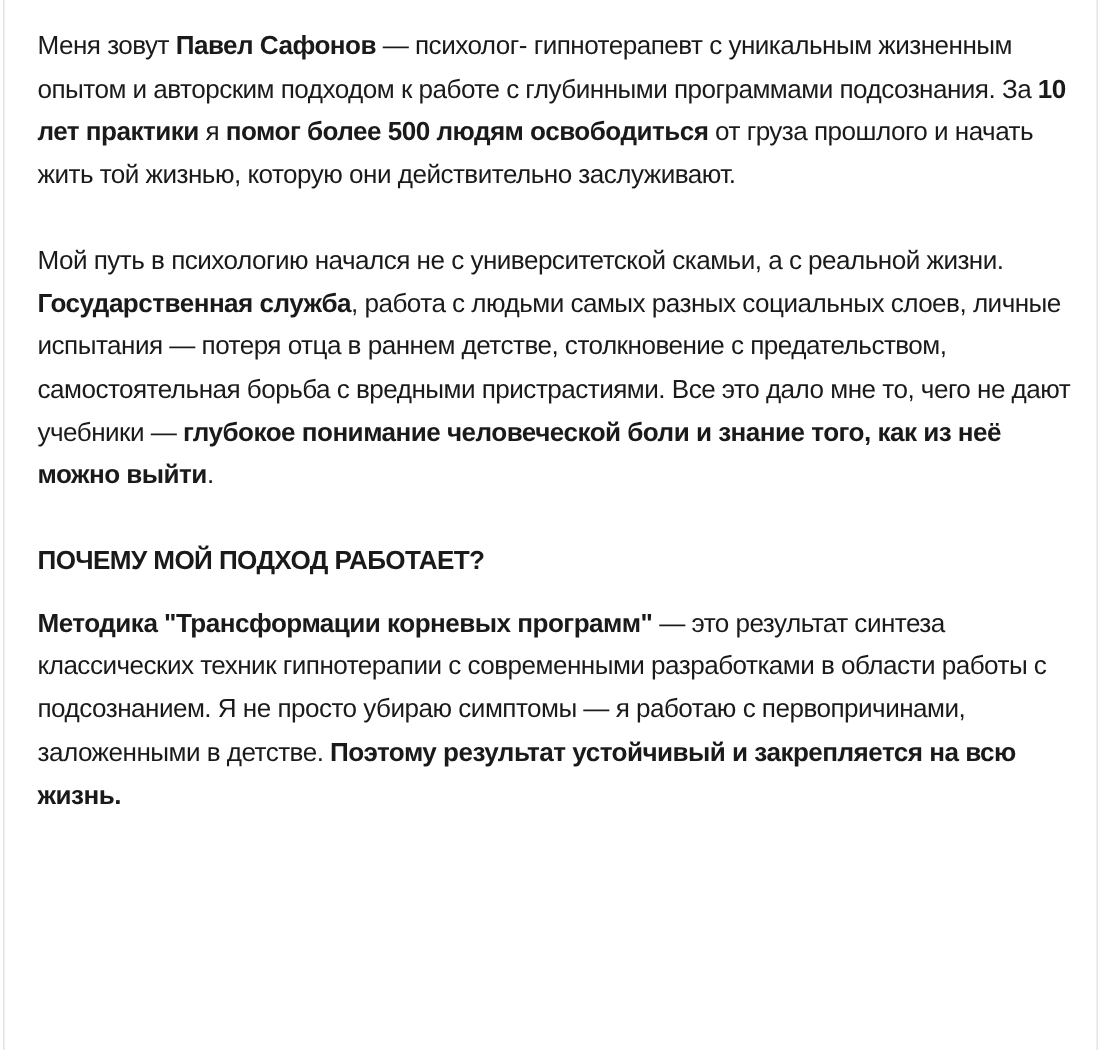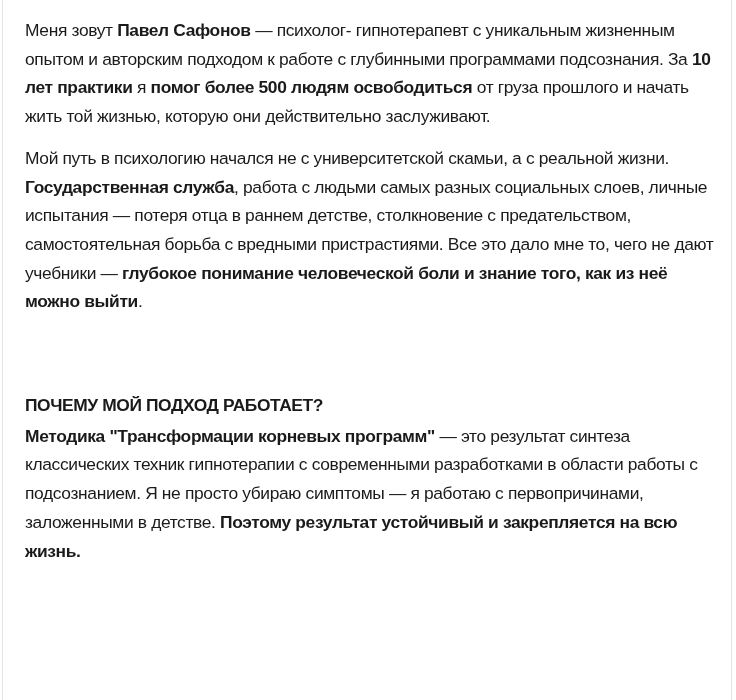--- a/index.html
+++ b/index.html
@@ -13,23 +13,23 @@
     .frame {
       position: absolute; left: 2px; top: 0; width: 730px; height: 700px;
       border-left: 1px solid #e4e4e4; border-right: 1px solid #e4e4e4;
       box-sizing: border-box;
     }
     .content {
       position: absolute; left: 25px; top: 16px; width: 690px;
       font-size: 17.4px; line-height: 28.7px; letter-spacing: -0.35px;
     }
     p { margin: 0; }
-    .p1 { margin-bottom: 13px; }
-    .p2 { margin-bottom: 75px; }
-    .h { font-weight: bold; font-size: 17.4px; margin-bottom: 2px; letter-spacing: -0.4px; }
+    .p1 { margin-bottom: 28px; }
+    .p2 { margin-bottom: 28px; }
+    .h { font-weight: bold; font-size: 17.4px; margin-bottom: 13px; letter-spacing: -0.4px; }
     .p3 { margin-bottom: 13px; }
     b { font-weight: bold; }
   </style>
 </head>
 <body>
 
 <div class="frame"></div>
 
 <div class="content">
   <p class="p1"><span>Меня зовут </span><b>Павел Сафонов</b><span> — психолог- гипнотерапевт с уникальным жизненным опытом и авторским подходом к работе с глубинными программами подсознания. За </span><b>10 лет практики</b><span> я </span><b>помог более 500 людям освободиться</b><span> от груза прошлого и начать жить той жизнью, которую они действительно заслуживают.</span></p>

